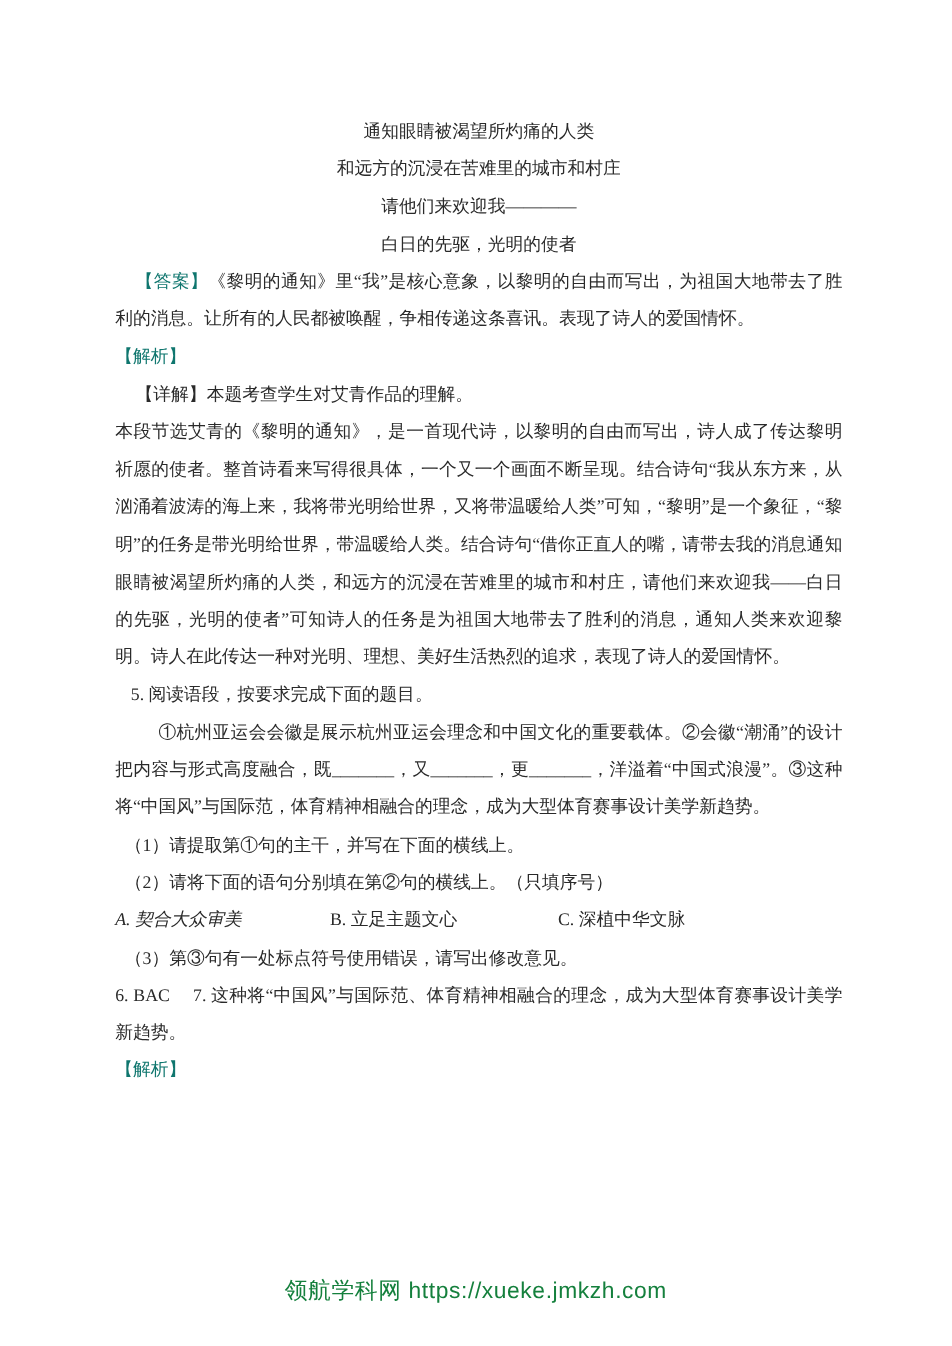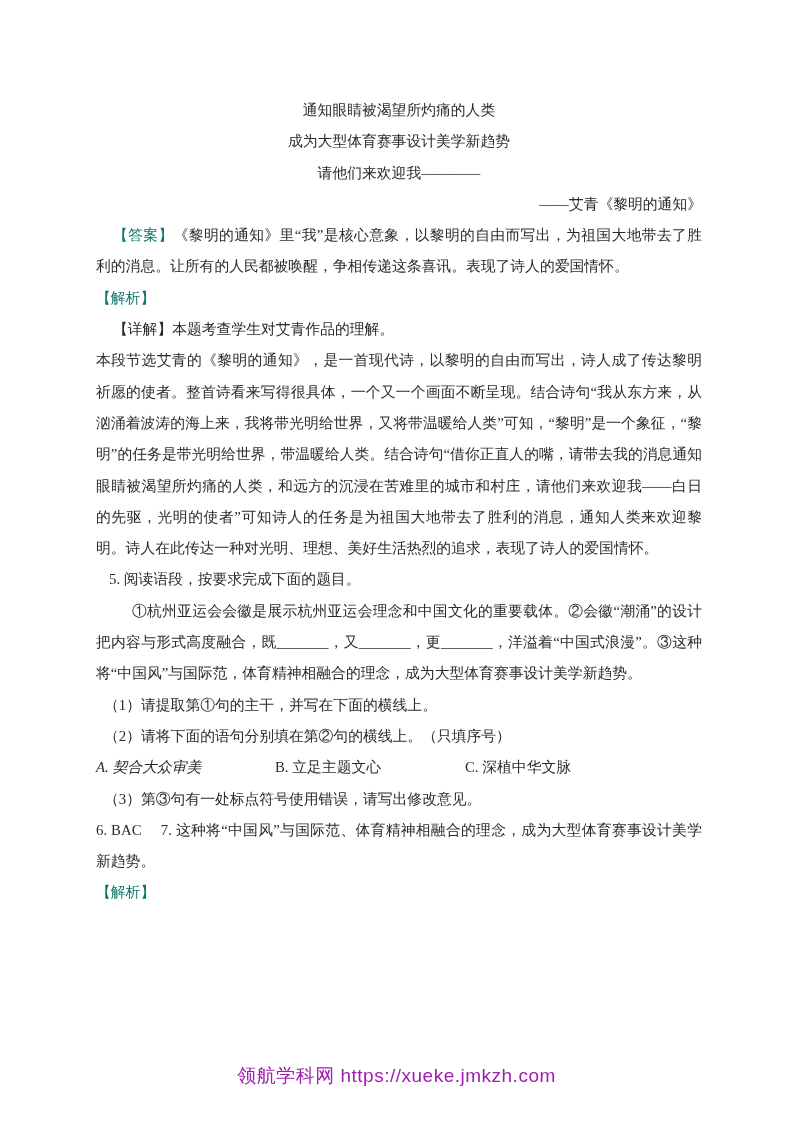--- a/index.html
+++ b/index.html
@@ -35,34 +35,34 @@
   .opt-b { left: 179px; }
   .opt-c { left: 369px; }
   .watermark {
     position: absolute;
     top: 1063px;
     left: 0;
     width: 793px;
     text-align: center;
     font-family: "Liberation Sans", "DejaVu Sans", sans-serif;
     font-size: 19px;
-    color: #a21caf;
+    color: #15803d;
     letter-spacing: 0.5px;
   }
 </style>
 </head>
 <body>
 
 <div class="page">
   <div class="content">
 
     <div class="line poem-line">通知眼睛被渴望所灼痛的人类</div>
-    <div class="line poem-line">成为大型体育赛事设计美学新趋势</div>
+    <div class="line poem-line">和远方的沉浸在苦难里的城市和村庄</div>
     <div class="line poem-line">请他们来欢迎我————</div>
-    <div class="line attribution">——艾青《黎明的通知》</div>
+    <div class="line poem-line">白日的先驱，光明的使者</div>
 
     <p class="jst ind-ans"><span class="blue">【答案】</span><span>《黎明的通知》里“我”是核心意象，以黎明的自由而写出，为祖国大地带去了胜利的消息。让所有的人民都被唤醒，争相传递这条喜讯。表现了诗人的爱国情怀。</span></p>
 
     <div class="line"><span class="blue">【解析】</span></div>
 
     <p class="ind-ans"><span>【详解】</span><span>本题考查学生对艾青作品的理解。</span></p>
 
     <p class="jst">本段节选艾青的《黎明的通知》，是一首现代诗，以黎明的自由而写出，诗人成了传达黎明祈愿的使者。整首诗看来写得很具体，一个又一个画面不断呈现。结合诗句“我从东方来，从汹涌着波涛的海上来，我将带光明给世界，又将带温暖给人类”可知，“黎明”是一个象征，“黎明”的任务是带光明给世界，带温暖给人类。结合诗句“借你正直人的嘴，请带去我的消息通知眼睛被渴望所灼痛的人类，和远方的沉浸在苦难里的城市和村庄，请他们来欢迎我——白日的先驱，光明的使者”可知诗人的任务是为祖国大地带去了胜利的消息，通知人类来欢迎黎明。诗人在此传达一种对光明、理想、美好生活热烈的追求，表现了诗人的爱国情怀。</p>
 
     <div class="line ind-q">5. 阅读语段，按要求完成下面的题目。</div>

